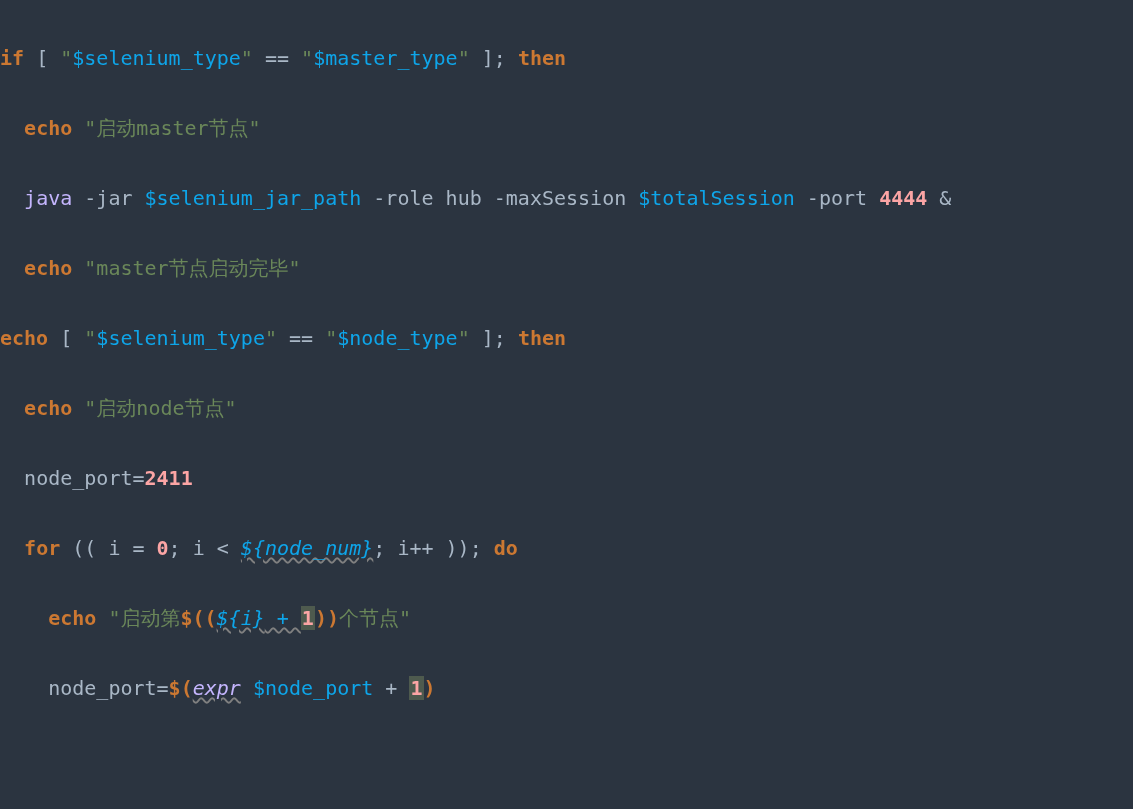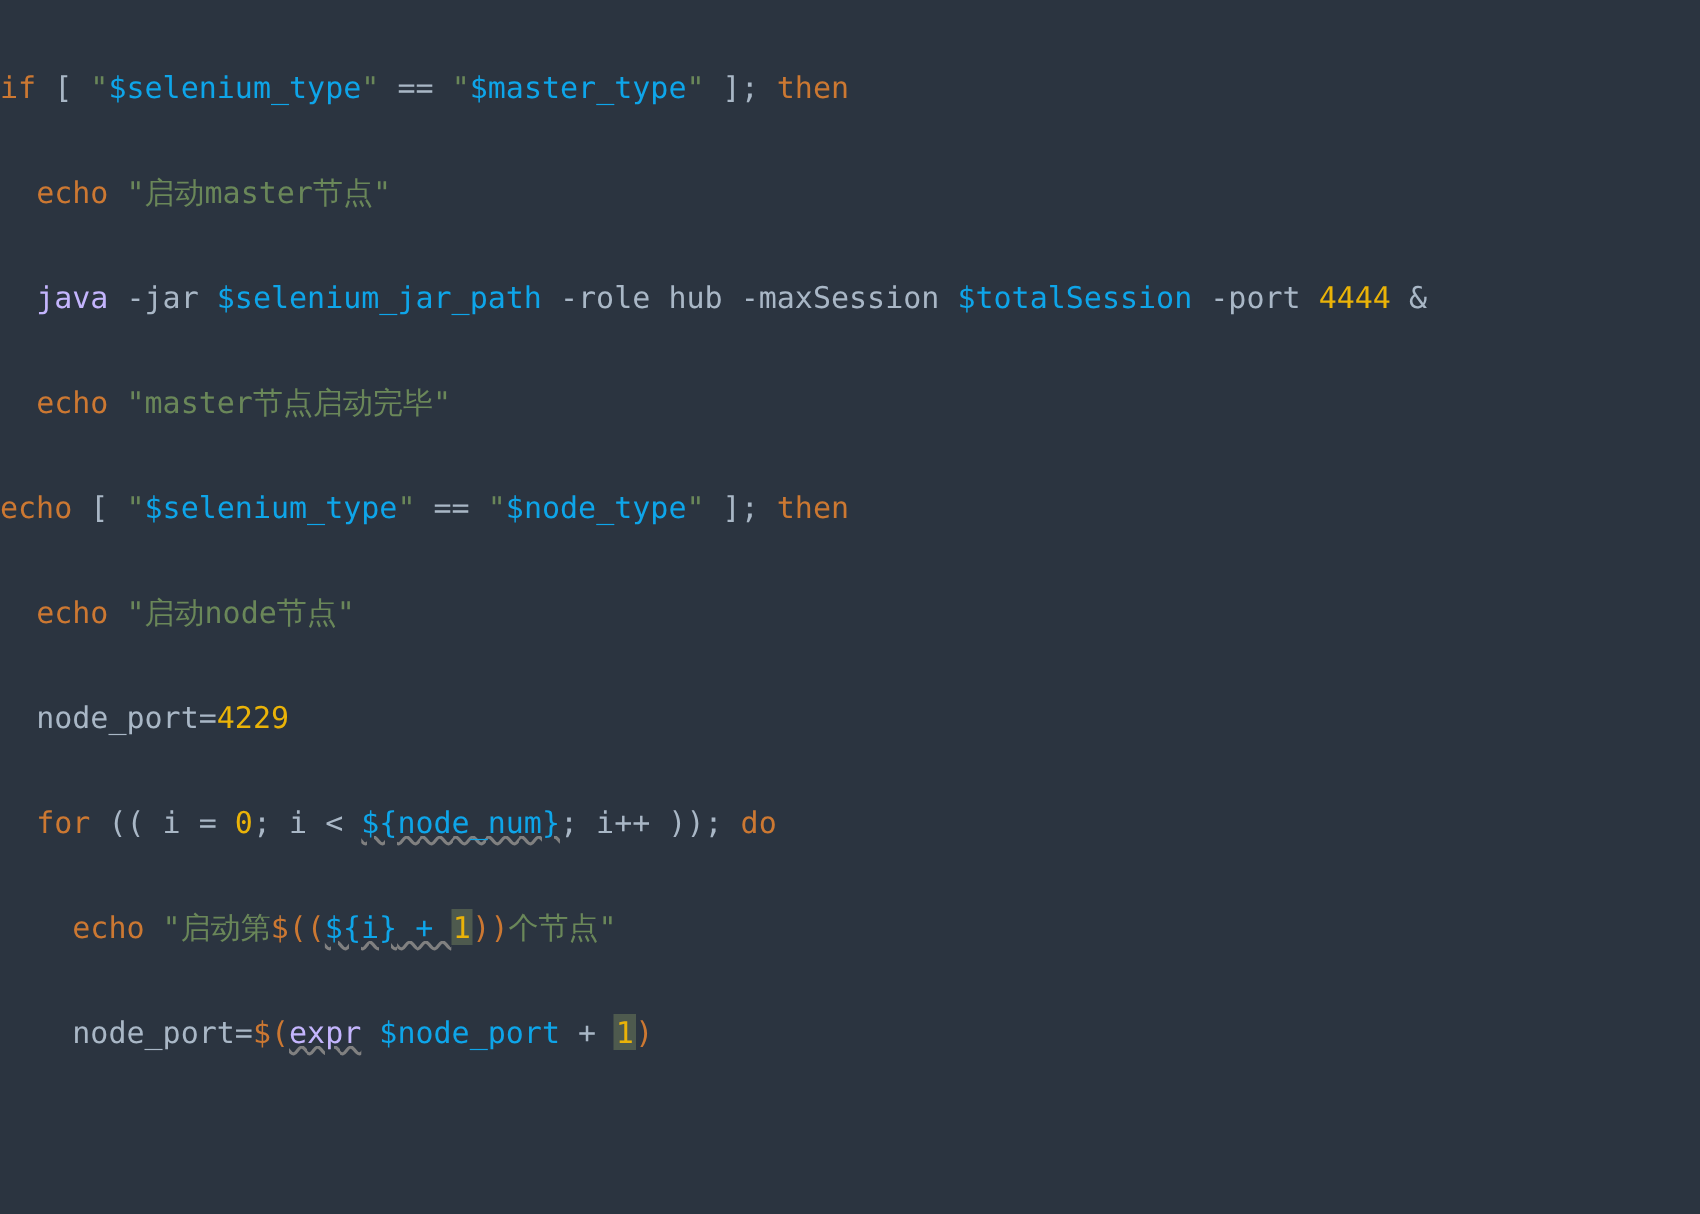--- a/index.html
+++ b/index.html
@@ -11,48 +11,49 @@
     line-height: 1.75;
     color: #a9b7c6;
     overflow: hidden;
     width: 1133px;
     height: 809px;
     box-sizing: border-box;
   }
   .code {
     white-space: pre;
   }
-  .t-kw     { color: #cc7832; }               
+  .t-kw     { color: #cc7832; font-weight: bold; }               
   .t-str    { color: #6a8759; }               
   .t-var    { color: #0ea5e9; }               
-  .t-num    { color: #eab308; }               
+  .t-num    { color: #fca5a5; font-weight: bold; }               
   .t-cmd    { color: #c4b5fd; }
   .warn {
     text-decoration-line: underline;
     text-decoration-style: wavy;
     text-decoration-color: #808080;
     text-underline-offset: 2px;
+    font-style: italic;
   }
   .hl {
     background: #4e5a4e; 
     padding: 0 1px;
   }
   .line { display: block; }
 </style>
 </head>
 <body>
 
 <div class="code">
 <span class="line"><span class="t-kw">if</span> <span>[</span> <span class="t-str"><span>"</span><span class="t-var">$selenium_type</span><span>"</span></span> <span>==</span> <span class="t-str"><span>"</span><span class="t-var">$master_type</span><span>"</span></span> <span>]</span><span>;</span> <span class="t-kw">then</span></span>
 <span class="line">  <span class="t-kw">echo</span> <span class="t-str">"启动master节点"</span></span>
 <span class="line">  <span class="t-cmd">java</span> <span>-jar</span> <span class="t-var">$selenium_jar_path</span> <span>-role</span> <span>hub</span> <span>-maxSession</span> <span class="t-var">$totalSession</span> <span>-port</span> <span class="t-num">4444</span> <span>&amp;</span></span>
 <span class="line">  <span class="t-kw">echo</span> <span class="t-str">"master节点启动完毕"</span></span>
 <span class="line"><span class="t-kw">echo</span> <span>[</span> <span class="t-str"><span>"</span><span class="t-var">$selenium_type</span><span>"</span></span> <span>==</span> <span class="t-str"><span>"</span><span class="t-var">$node_type</span><span>"</span></span> <span>]</span><span>;</span> <span class="t-kw">then</span></span>
 <span class="line">  <span class="t-kw">echo</span> <span class="t-str">"启动node节点"</span></span>
-<span class="line">  <span>node_port</span><span>=</span><span class="t-num">4229</span></span>
+<span class="line">  <span>node_port</span><span>=</span><span class="t-num">2411</span></span>
 <span class="line">  <span class="t-kw">for</span> <span>(( i = </span><span class="t-num">0</span><span>; i &lt; </span><span class="t-var warn">${node_num}</span><span>; i++ ))</span><span>;</span> <span class="t-kw">do</span></span>
 <span class="line">    <span class="t-kw">echo</span> <span class="t-str"><span>"启动第</span><span class="t-kw">$((</span><span class="t-var warn"><span>${i}</span><span> + </span></span><span class="t-num hl">1</span><span class="t-kw">))</span><span>个节点"</span></span></span>
 <span class="line">    <span>node_port</span><span>=</span><span class="t-kw">$(</span><span class="t-cmd warn">expr</span> <span class="t-var">$node_port</span> + <span class="t-num hl">1</span><span class="t-kw">)</span></span>
 
 
 
 
 
 
 

